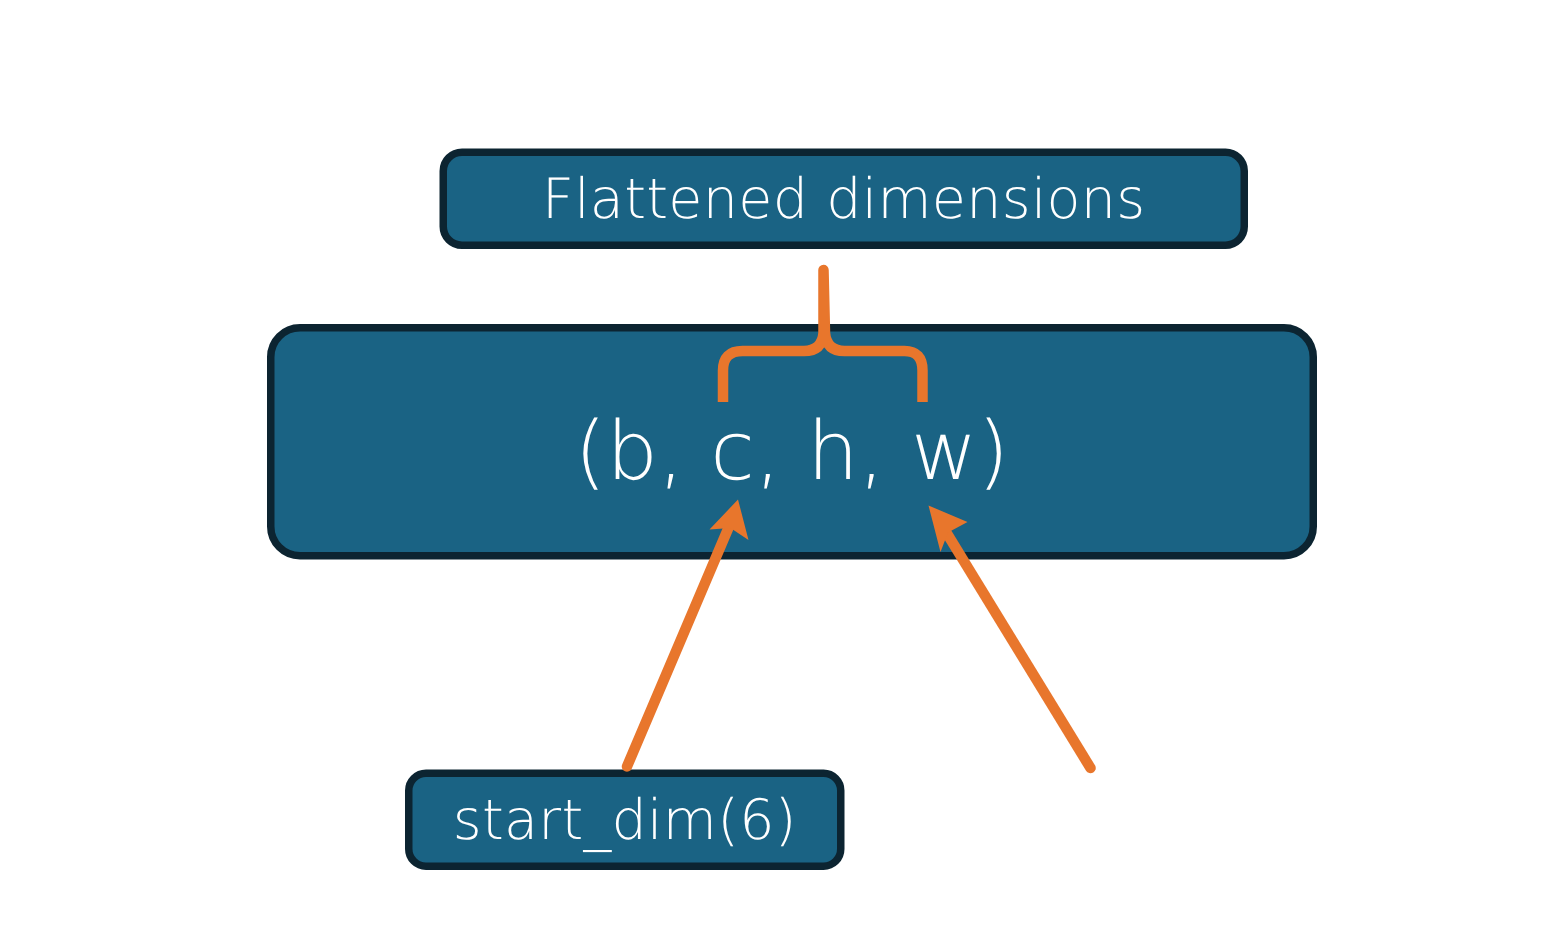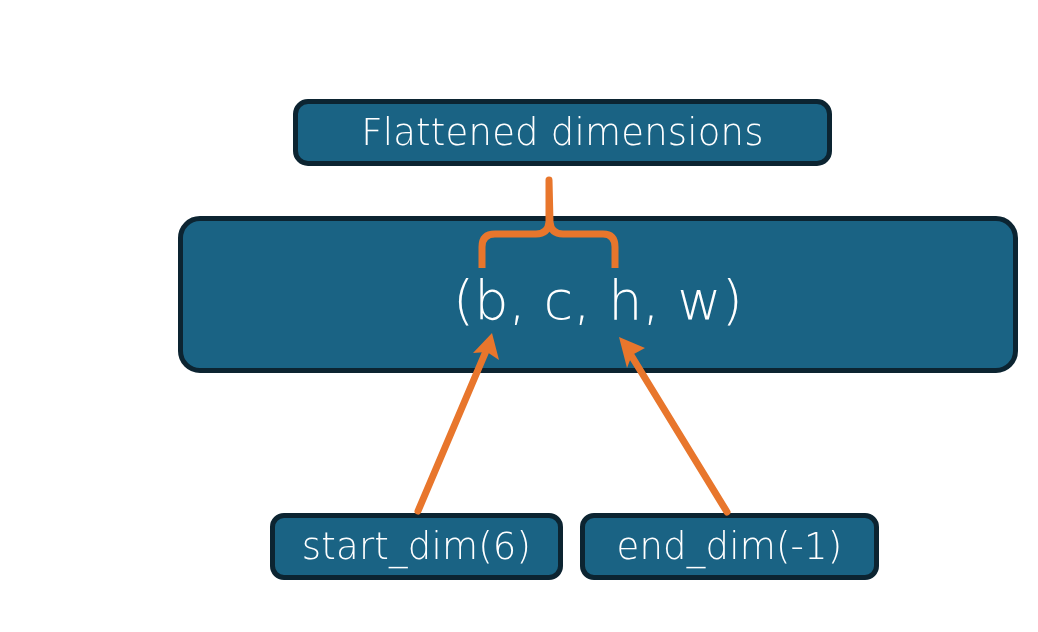--- a/index.html
+++ b/index.html
@@ -46,21 +46,21 @@
     width: 539px;
     height: 67px;
     border-radius: 15px;
   }
   #box-flattened .node-label { font-size: 37px; }
 
   
   #box-shape {
     left: 178px;
     top: 216px;
-    width: 840px;
+    width: 700px;
     height: 157px;
     border-radius: 22px;
     text-align: right;
   }
   #box-shape .node-label {
     font-size: 54px;
     position: relative;
     top: 6px;
   }
 
@@ -115,23 +115,20 @@
   </div>
 
   <div class="node" id="box-shape">
     <span class="node-label">(b, c, h, w)</span>
   </div>
 
   <div class="node" id="box-start-dim">
     <span class="node-label">start_dim(6)</span>
   </div>
 
-  <div class="node" id="box-end-dim">
-    <span class="node-label">end_dim(-1)</span>
-  </div>
 
   <svg id="connectors" viewBox="0 0 1038 632">
 
     <path class="conn-stroke" d="M 482,268
              L 482,247
              Q 482,234 495,234
              L 536,234
              Q 548,234 549,222
              L 549,180
              L 550,222

